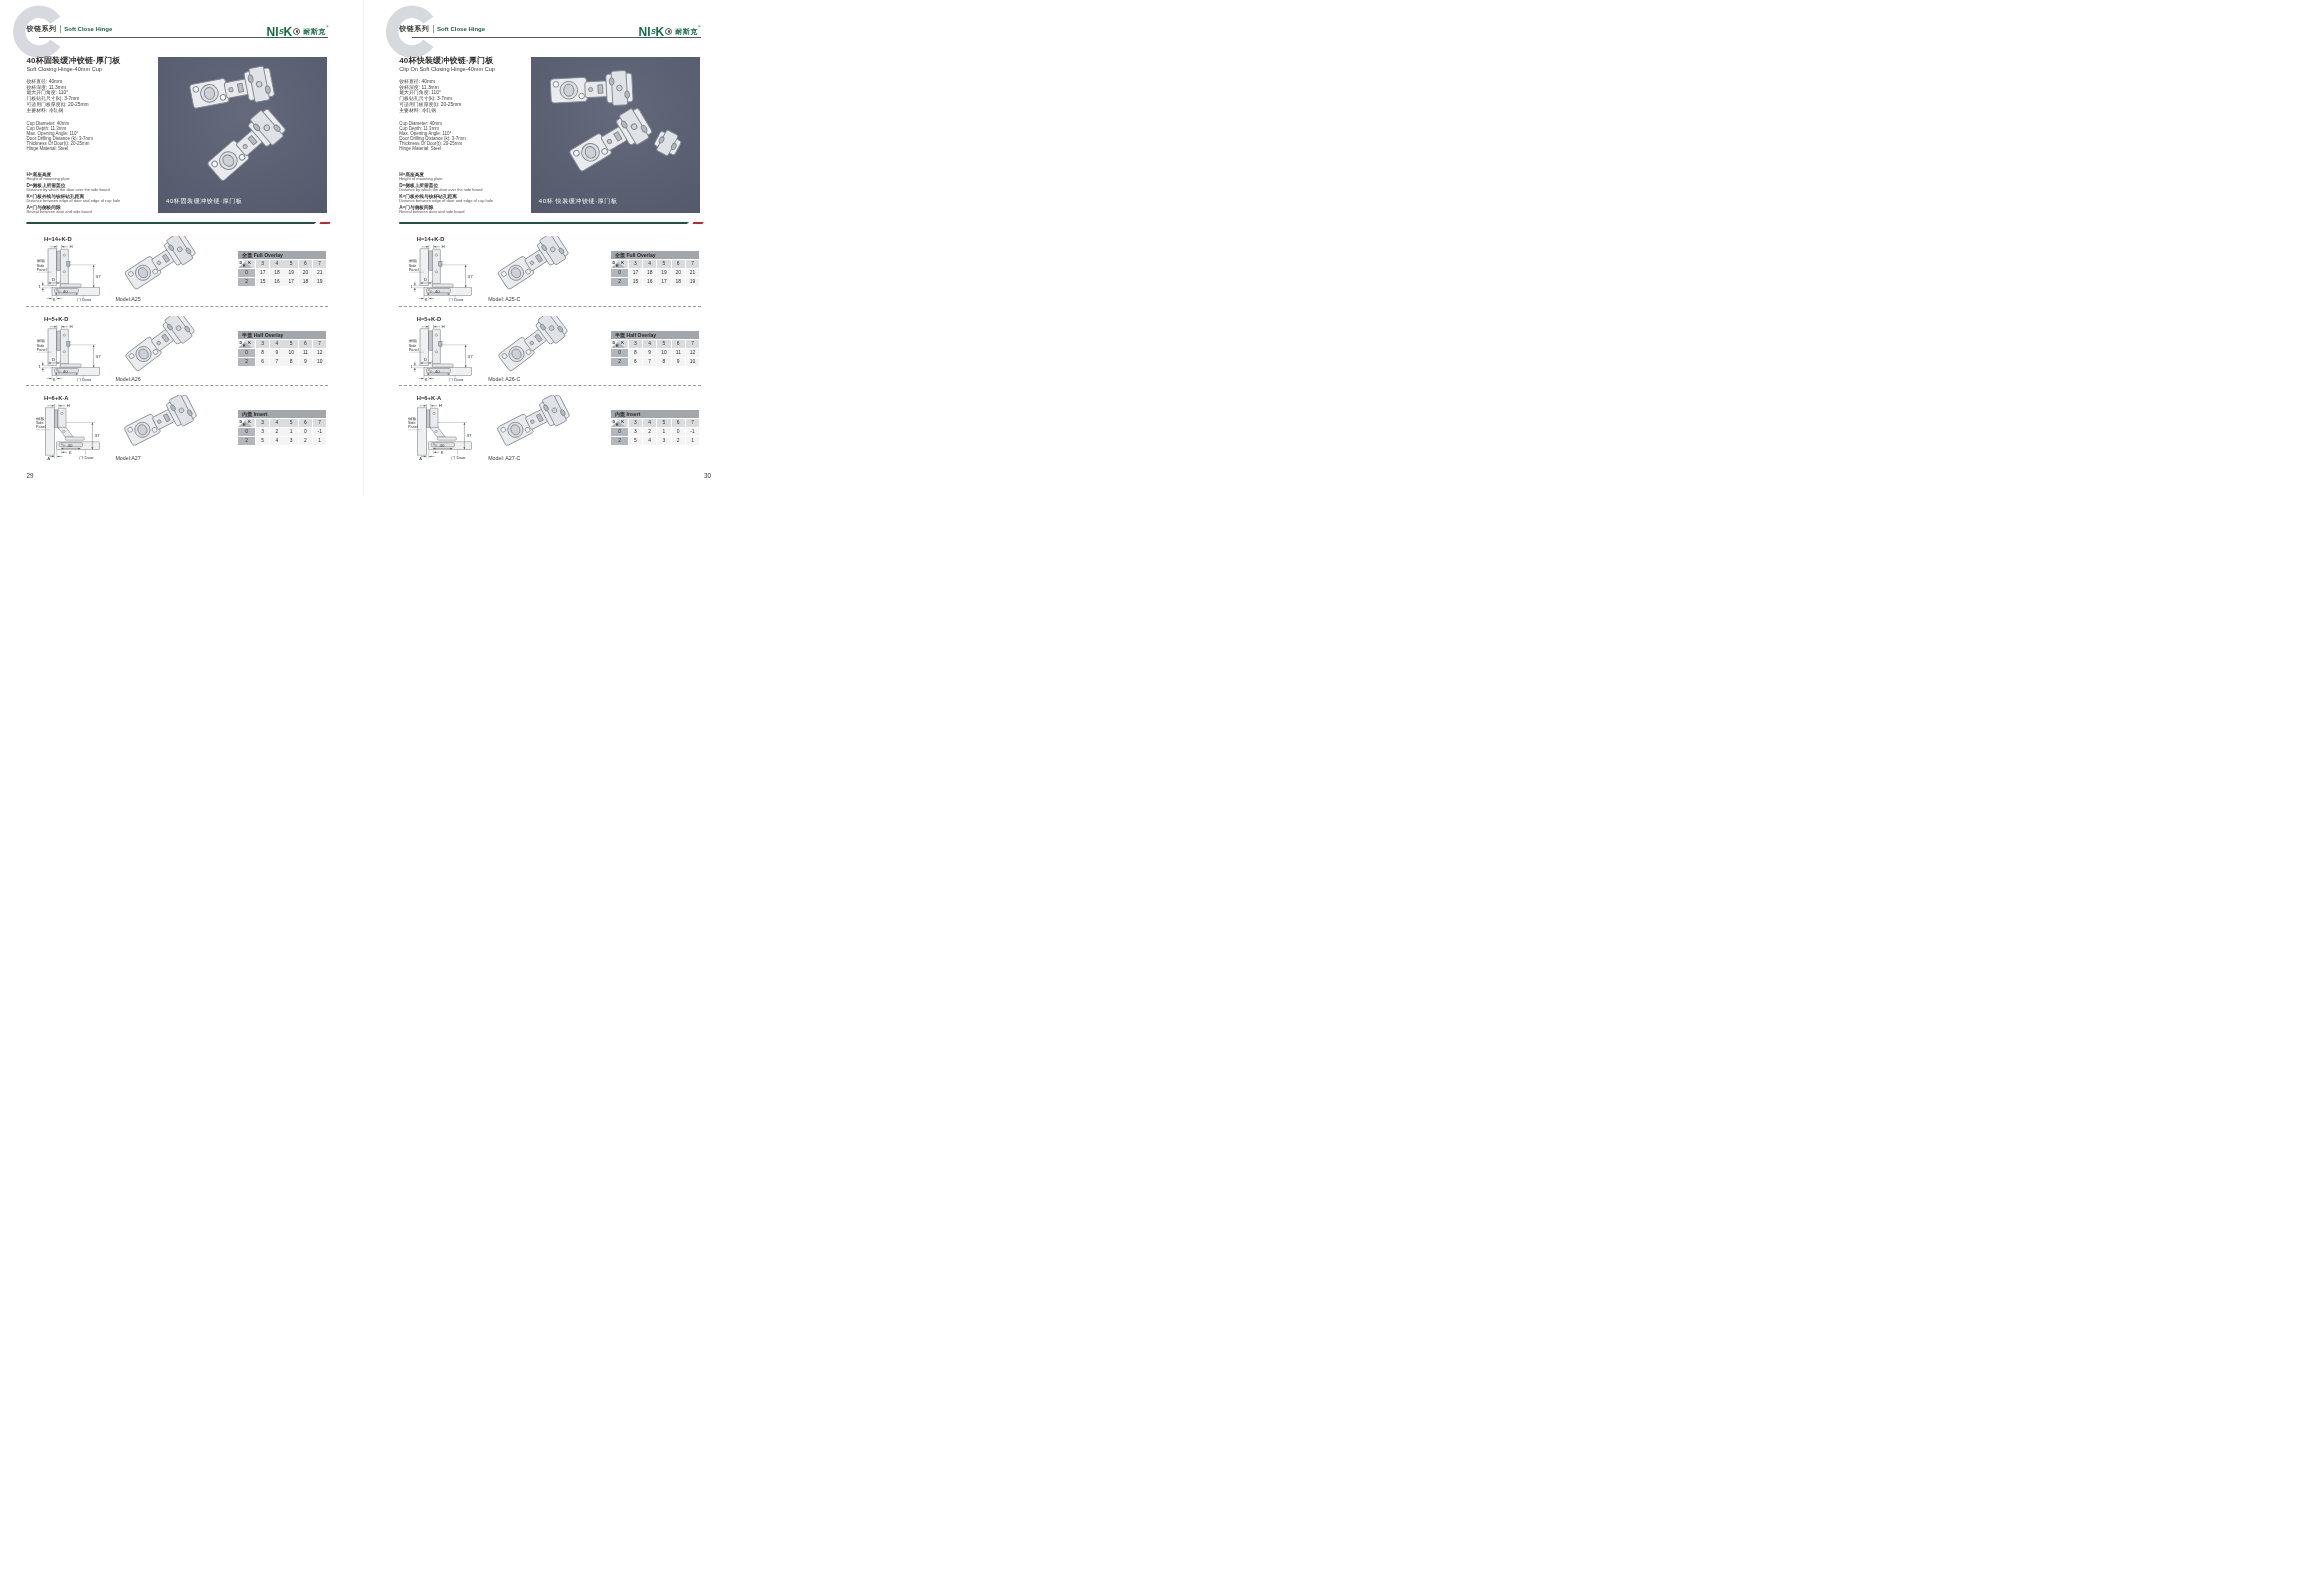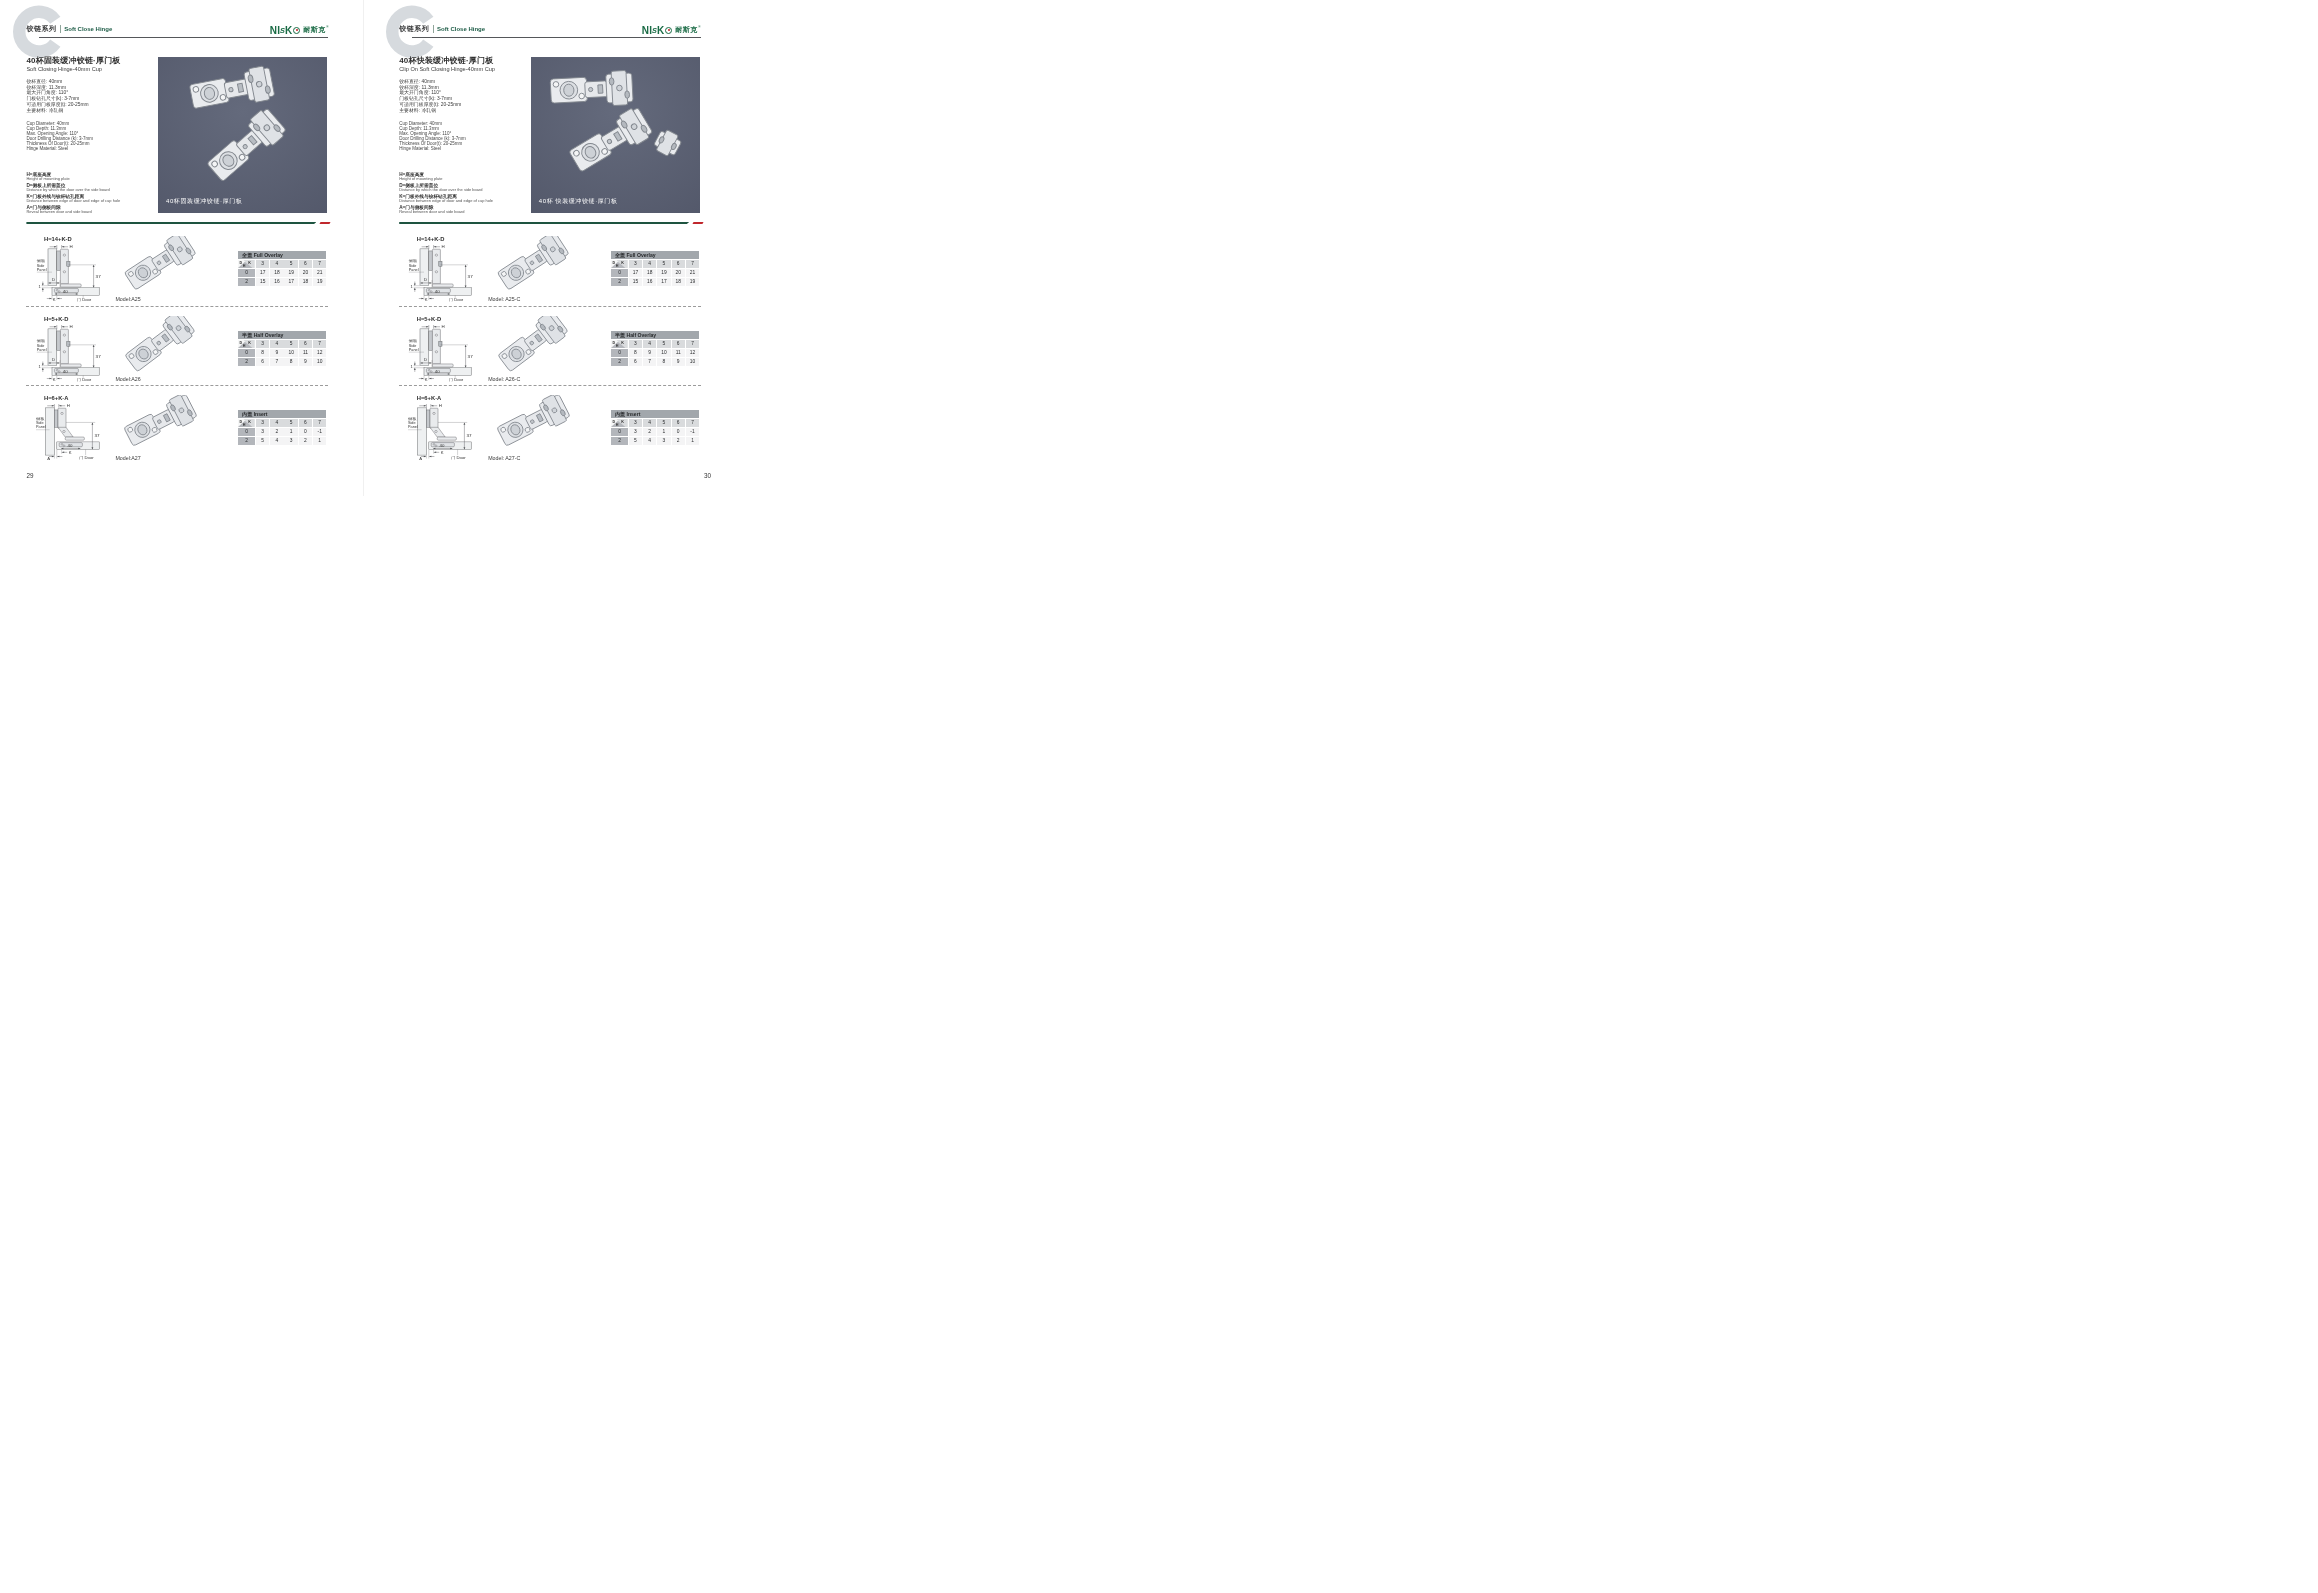--- a/index.html
+++ b/index.html
@@ -9,21 +9,21 @@
   .shift{position:absolute;inset:0;}
   .page.right .shift{left:9.3px;}
   .c-ring{position:absolute;left:10.2px;top:-0.9px;}
   .series{position:absolute;left:26.4px;top:24px;display:flex;align-items:center;gap:3.7px;}
   .s-cn{font-size:7px;font-weight:bold;color:#3a3b3c;letter-spacing:0.5px;}
   .s-bar{width:0.5px;height:8px;background:#8fa59a;}
   .s-en{font-size:6px;color:#1d5c46;font-weight:600;}
   .head-rule{position:absolute;left:39px;top:37px;width:289px;border-top:0.7px solid #55575a;}
   .logo{position:absolute;top:24.6px;right:34px;display:flex;align-items:center;color:#1a6b45;font-weight:800;}
   .page.right .logo{right:25.5px;}
-  .l-en{font-size:10px;letter-spacing:0.2px;}
+  .l-en{font-size:12px;letter-spacing:0.2px;text-decoration:underline;}
   .l-s{display:inline-block;transform:skewX(-14deg);font-size:7.2px;}
   .l-o{position:relative;width:7px;height:7px;border:1.4px solid #1a6b45;border-radius:50%;margin:0 0.9px;display:inline-block;box-sizing:border-box;}
   .l-dot{position:absolute;left:50%;top:50%;width:2.3px;height:2.3px;margin:-1.2px 0 0 -1.2px;background:#c81d23;border-radius:50%;}
   .l-cn{font-size:7px;margin-left:1.9px;letter-spacing:0.5px;}
   .l-reg{font-size:3.2px;margin-left:0.5px;align-self:flex-start;line-height:4.6px;}
   .t-cn{position:absolute;left:26.4px;top:55px;margin:0;font-size:8px;font-weight:bold;color:#2f2f2f;letter-spacing:0.2px;}
   .t-en{position:absolute;left:26.4px;top:66px;font-size:5.6px;color:#3c3c3c;}
   .specs-cn{position:absolute;left:26.4px;top:79px;font-size:4.9px;line-height:5.7px;color:#3c3c3c;}
   .specs-en{position:absolute;left:26.4px;top:121px;font-size:4.5px;line-height:5px;color:#464646;}
   .legend{position:absolute;left:26.4px;top:172px;width:128px;}

